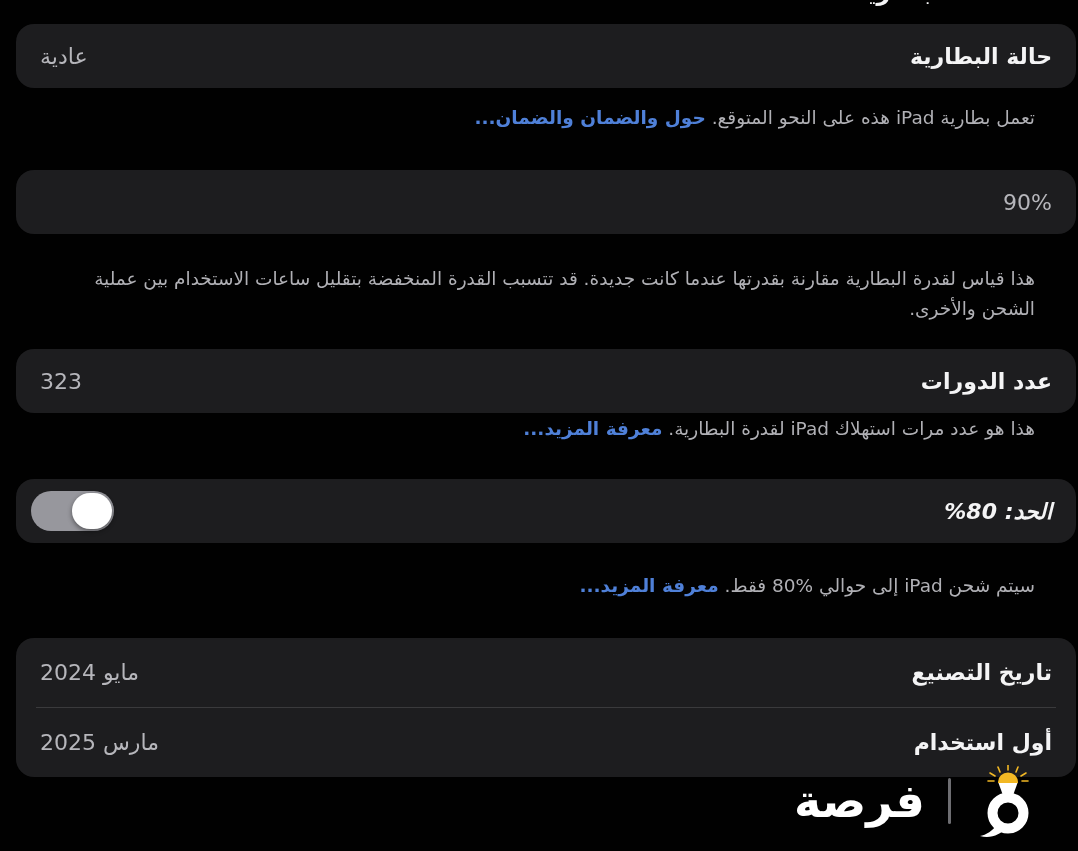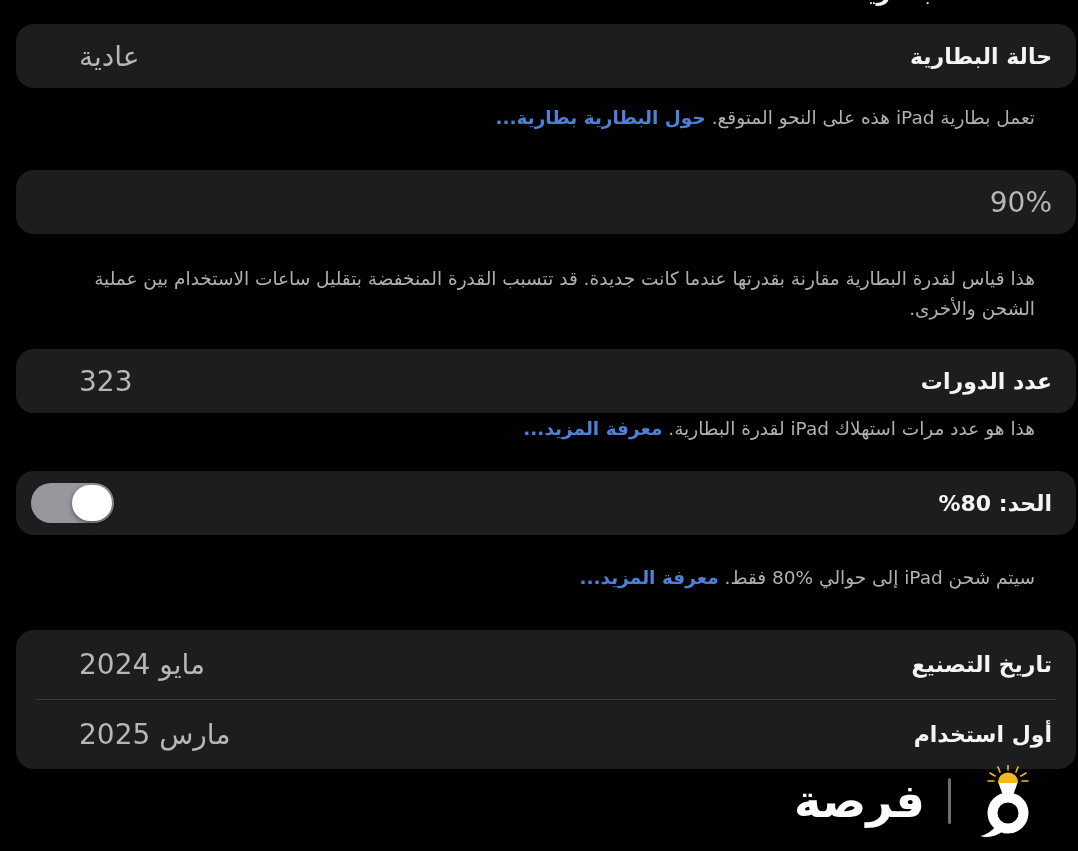--- a/index.html
+++ b/index.html
@@ -40,38 +40,37 @@
     padding:0 24px;
   }
   .row-tall { height:69px; }
   .label {
     color:#f4f4f5;
     font-size:22px;
     font-weight:bold;
   }
   .value {
     color:#b6b6bb;
-    font-size:28px;
+    font-size:22px;
     font-weight:normal;
-    margin-left:39px;
   }
   .footer {
     margin:14px 43px 0 80px;
     text-align:right;
     font-size:18.5px;
     line-height:30px;
     color:#b0b0b5;
   }
   .footer .link {
     color:#4f80d8;
     font-weight:bold;
   }
   .mt-card2 { margin-top:37px; }
   .mt-card3 { margin-top:25px; }
-  .mt-card4 { margin-top:27px; }
+  .mt-card4 { margin-top:35px;font-style:italic; }
   .mt-card5 { margin-top:37px; }
   .mt-f1 { margin-top:15px; }
   .mt-f2 { margin-top:30px; }
   .mt-f3 { margin-top:1px; }
   .mt-f4 { margin-top:28px; }
   .mt-c1 { margin-top:16px; }
   .divider {
     height:1px;
     background:#3a3a3c;
     margin:0 20px;
@@ -132,21 +131,21 @@
   <span>حالة البطارية</span>
 </div>
 
 <div class="card mt-c1">
   <div class="row">
     <span class="label">حالة البطارية</span>
     <span class="value">عادية</span>
   </div>
 </div>
 <div class="footer mt-f1">
-  <span>تعمل بطارية iPad هذه على النحو المتوقع. </span><span class="link">حول البطارية بطارية...</span>
+  <span>تعمل بطارية iPad هذه على النحو المتوقع. </span><span class="link">حول والضمان والضمان...</span>
 </div>
 
 <div class="card mt-card2">
   <div class="row">
     <span class="value">90%</span>
   </div>
 </div>
 <div class="footer mt-f2" style="max-width:945px;">
   <span>هذا قياس لقدرة البطارية مقارنة بقدرتها عندما كانت جديدة. قد تتسبب القدرة المنخفضة بتقليل ساعات الاستخدام بين عملية الشحن والأخرى.</span>
 </div>

